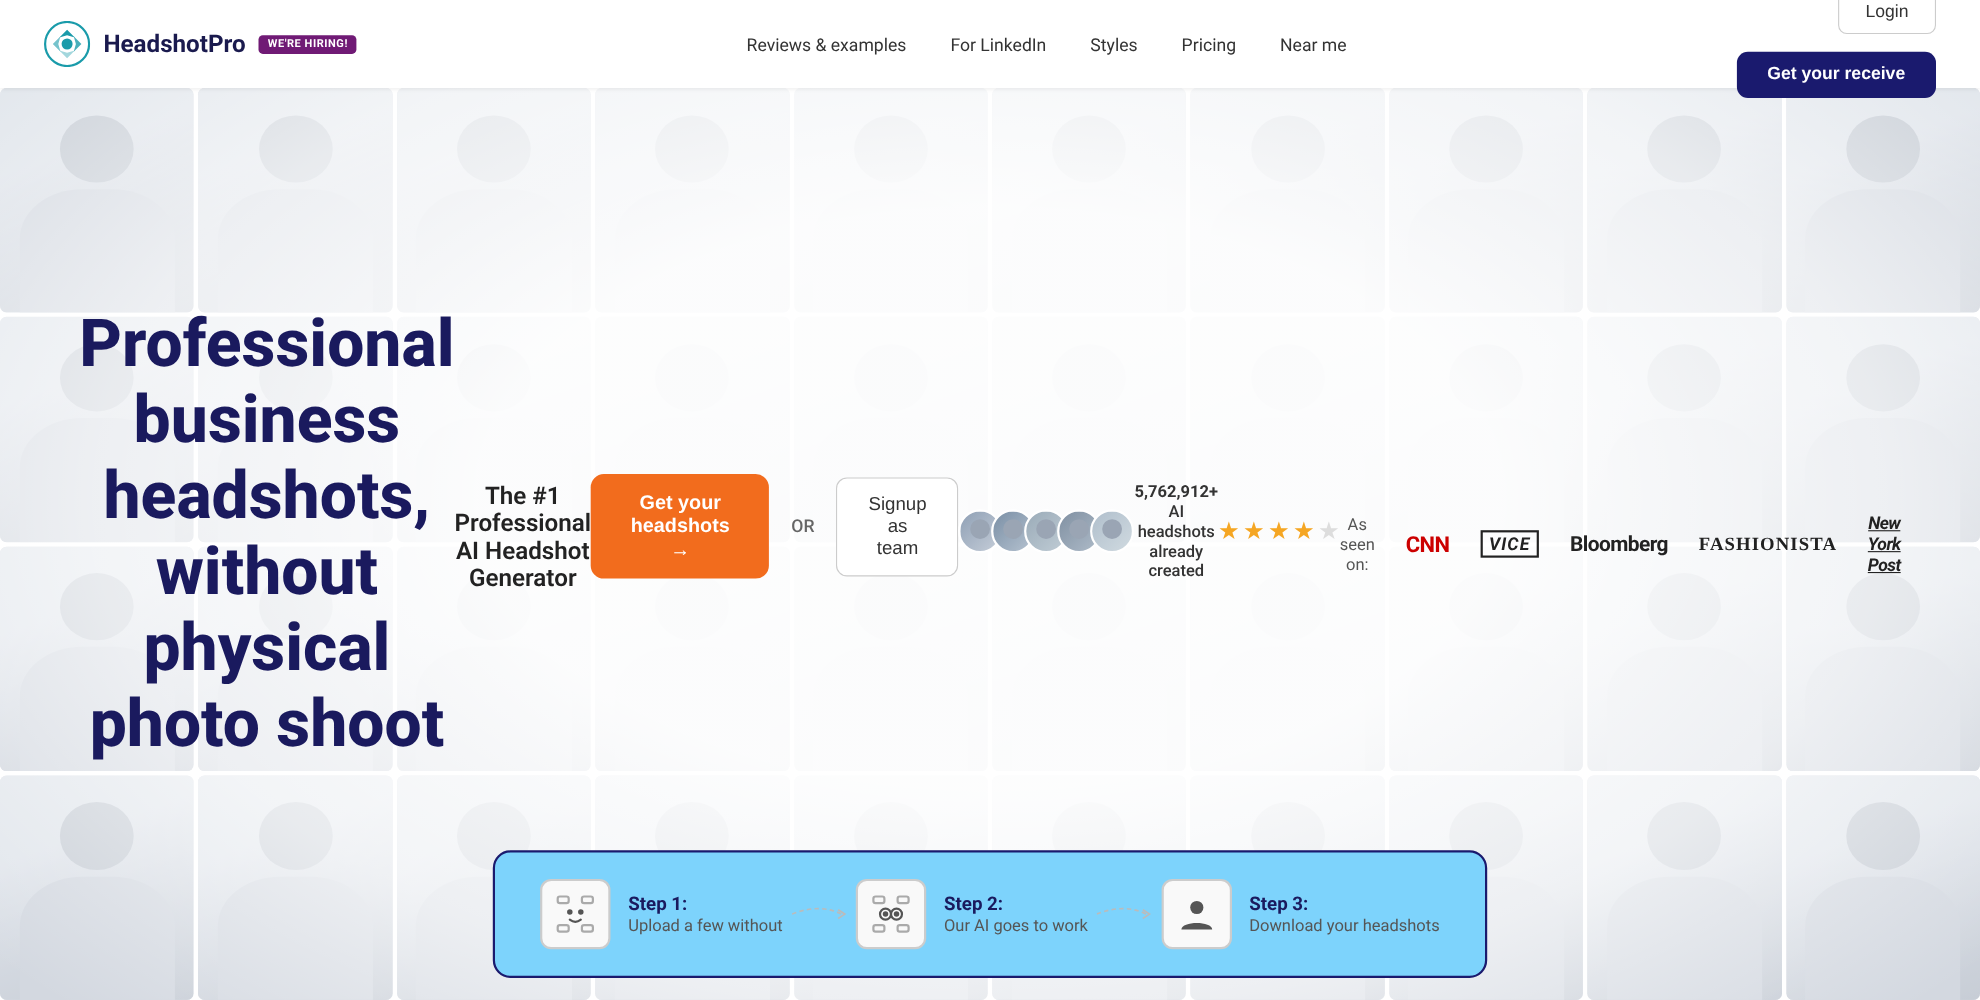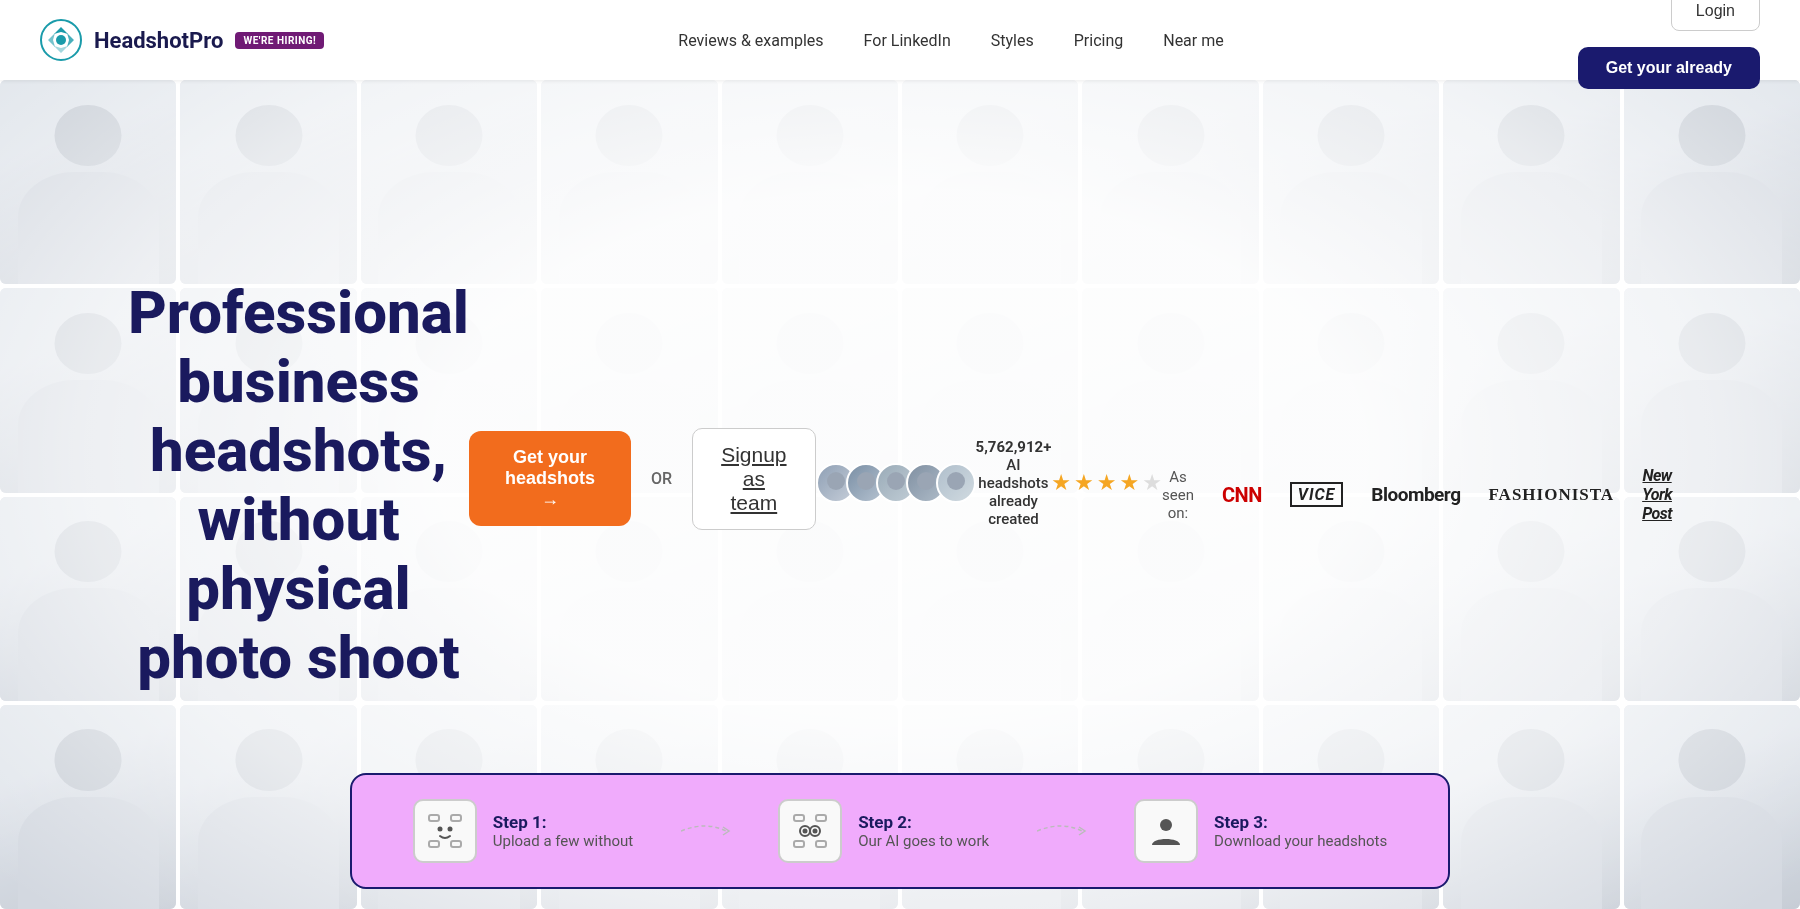--- a/index.html
+++ b/index.html
@@ -196,27 +196,26 @@
       gap: 10px;
     }
     .or-text {
       font-size: 16px;
       color: #666;
       font-weight: 500;
     }
     .team-btn {
       background: #fff;
       color: #333;
-      font-size: 21px;
+      font-size: 17px;
       font-weight: 500;
       padding: 14px 28px;
       border-radius: 10px;
       border: 1.5px solid #ccc;
       cursor: pointer;
-      text-decoration: underline;
     }
 
     
     .social-proof {
       display: flex;
       align-items: center;
       margin-bottom: 24px;
     }
     .avatar-stack {
       display: flex;
@@ -279,22 +278,22 @@
     .media-logo.bloomberg { font-size: 19px; }
     .media-logo.fashionista { font-size: 17px; font-family: Georgia, serif; letter-spacing: 1px; }
     .media-logo.nypost { font-style: italic; font-size: 16px; text-decoration: underline; }
 
     
     .steps-bar {
       position: absolute;
       bottom: 20px;
       left: 50%;
       transform: translateX(-50%);
-      width: 1100px;
-      background: #f0abfc;
+      width: 904px;
+      background: #7dd3fc;
       border: 2px solid #1a1a6e;
       border-radius: 16px;
       display: flex;
       align-items: center;
       justify-content: space-around;
       padding: 24px 37px;
     }
     .step {
       display: flex;
       align-items: center;
@@ -345,21 +344,21 @@
   <nav class="nav">
     <a class="nav-link">Reviews &amp; examples</a>
     <a class="nav-link">For LinkedIn</a>
     <a class="nav-link">Styles</a>
     <a class="nav-link">Pricing</a>
     <a class="nav-link">Near me</a>
   </nav>
 
   <div class="header-right">
     <button class="login-btn">Login</button>
-    <button class="cta-btn-header">Get your already</button>
+    <button class="cta-btn-header">Get your receive</button>
   </div>
 </header>
 
 <section class="hero">
 
   <div class="photo-grid">
 
     <div class="photo-cell">
         <div class="person-silhouette"></div>
       </div>
@@ -479,20 +478,21 @@
       </div>
     <div class="photo-cell">
         <div class="person-silhouette"></div>
       </div>
   </div>
 
   <div class="hero-overlay"></div>
 
   <div class="hero-content">
     <h1 class="hero-title">Professional business headshots, without physical photo shoot</h1>
+    <p class="hero-subtitle">The #1 Professional AI Headshot Generator</p>
 
     <div class="hero-buttons">
       <button class="cta-btn-main">Get your headshots →</button>
       <span class="or-text">OR</span>
       <button class="team-btn">Signup as team</button>
     </div>
 
     <div class="social-proof">
       <div class="avatar-stack">
         <div class="avatar-circle"></div>

